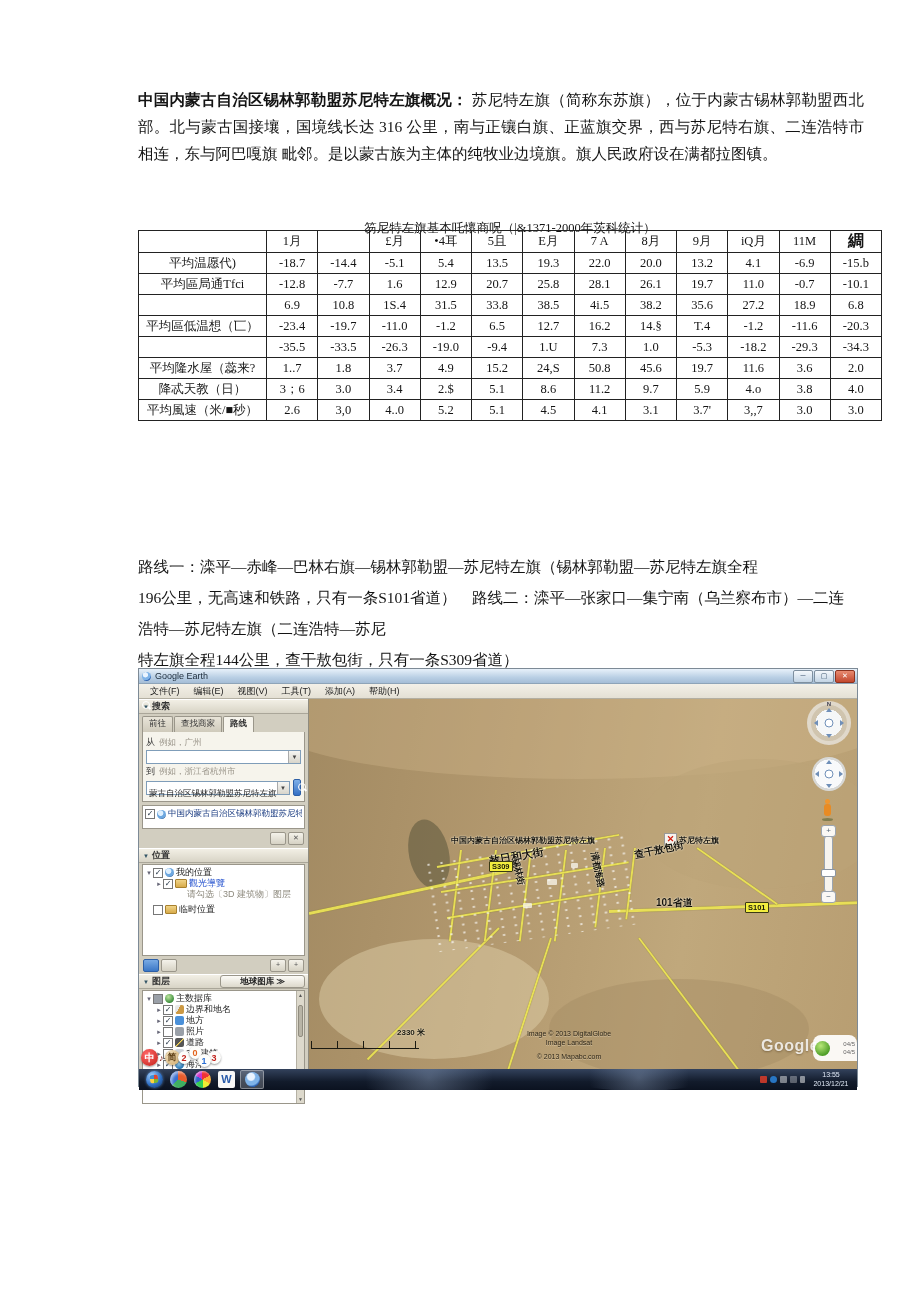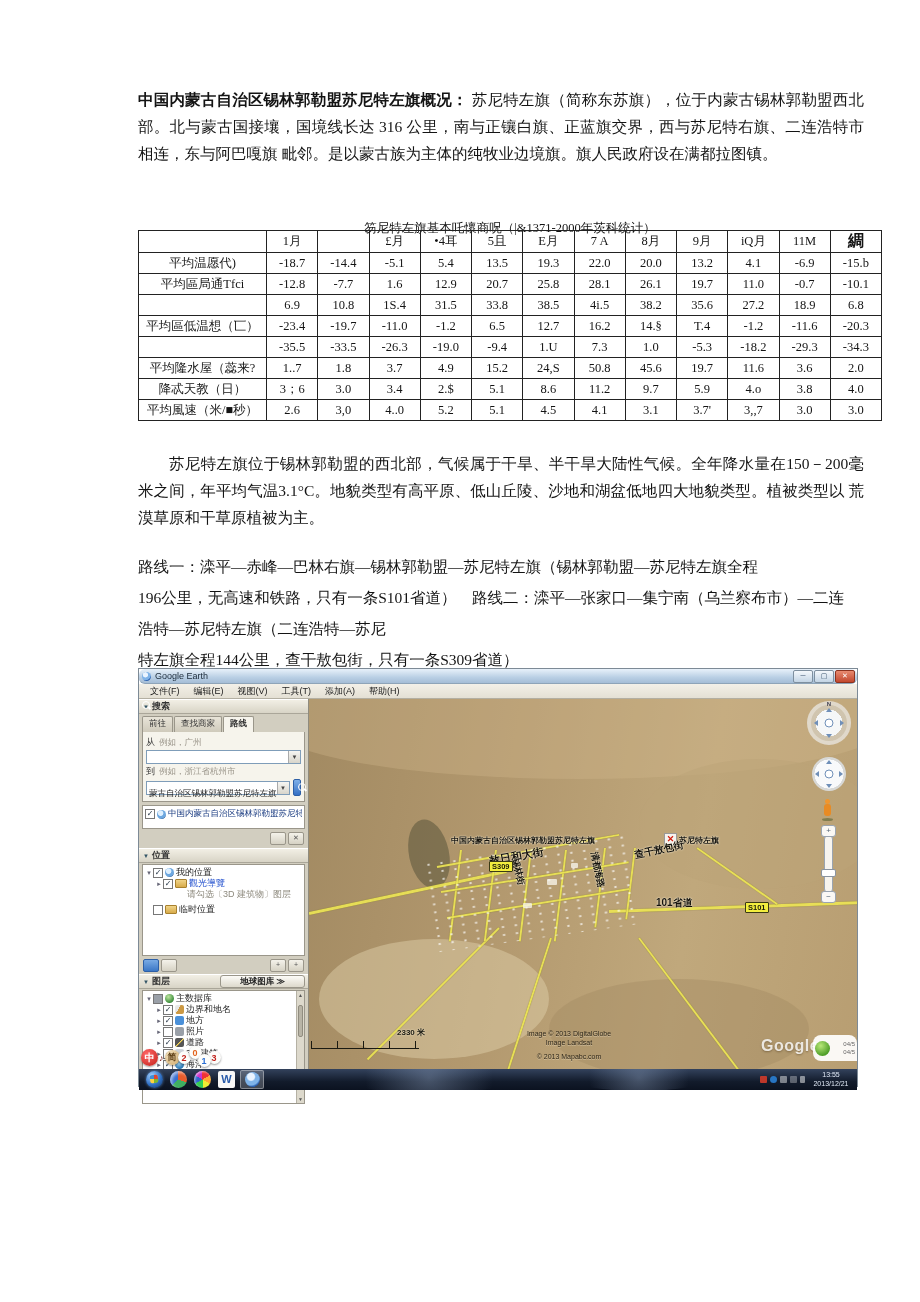--- a/index.html
+++ b/index.html
@@ -16,21 +16,21 @@
   table.climate col.lab{width:128px;}
   table.climate th:last-child{font-size:16px;font-weight:bold;}
   .p2{position:absolute;left:138px;top:450px;width:726px;font-size:15.5px;line-height:27px;text-indent:2em;text-align:justify;}
   .p3{position:absolute;left:138px;top:551px;width:740px;font-size:15.5px;}
   .p3 div{line-height:31px;}
 
   
   .ge{position:absolute;left:138px;top:668px;width:720px;height:419px;border:1px solid #7d8a96;
       box-sizing:border-box;font-family:"Liberation Sans",sans-serif;}
   .ge-titlebar{height:14px;background:linear-gradient(#e8f1fa,#b9cfe4 60%,#a5bdd6);display:flex;align-items:center;
-      border-bottom:1px solid #8ea4b8;position:relative;border-radius:6px;}
+      border-bottom:1px solid #8ea4b8;position:relative;}
   .ge-appicon{width:9px;height:9px;border-radius:50%;margin:0 4px 0 3px;
       background:radial-gradient(circle at 38% 32%,#eaf4ff 0 28%,#7fb3e8 35% 60%,#2a5fae 70%);}
   .ge-title{font-size:9px;color:#1c2b3a;}
   .winbtns{position:absolute;right:2px;top:1px;display:flex;gap:1px;}
   .winbtn{width:18px;height:11px;border:1px solid #7e8f9f;border-radius:2px;font-size:7px;line-height:9px;
       text-align:center;color:#38506a;background:linear-gradient(#f4f8fc,#c3d4e4);}
   .winbtn.close{background:linear-gradient(#e88a70,#c2472e);color:#fff;border-color:#8d3categorías21e;border-color:#8d321e;}
   .ge-menubar{height:14px;background:linear-gradient(#f3f0e8,#e4e0d4);border-bottom:1px solid #b3af a2;border-bottom:1px solid #b3afa2;
       display:flex;align-items:center;padding-left:4px;}
   .ge-menubar span{font-size:9px;color:#222;padding:0 7px;}
@@ -348,21 +348,20 @@
           <td>4.1</td>
           <td>3.1</td>
           <td>3.7'</td>
           <td>3,,7</td>
           <td>3.0</td>
           <td>3.0</td>
         </tr>
       </tbody>
   </table>
 
-  <div class="p2">苏尼特左旗位于锡林郭勒盟的西北部，气候属于干旱、半干旱大陆性气候。全年降水量在150－200毫米之间，年平均气温3.1°C。地貌类型有高平原、低山丘陵、沙地和湖盆低地四大地貌类型。植被类型以 荒漠草原和干草原植被为主。</div>
 
   <div class="p3">
 
   <div>路线一：滦平—赤峰—巴林右旗—锡林郭勒盟—苏尼特左旗（锡林郭勒盟—苏尼特左旗全程</div>
       <div>196公里，无高速和铁路，只有一条S101省道）　路线二：滦平—张家口—集宁南（乌兰察布市）—二连</div>
       <div>浩特—苏尼特左旗（二连浩特—苏尼</div>
       <div>特左旗全程144公里，查干敖包街，只有一条S309省道）</div>
     </div>
 
   <div class="ge">

